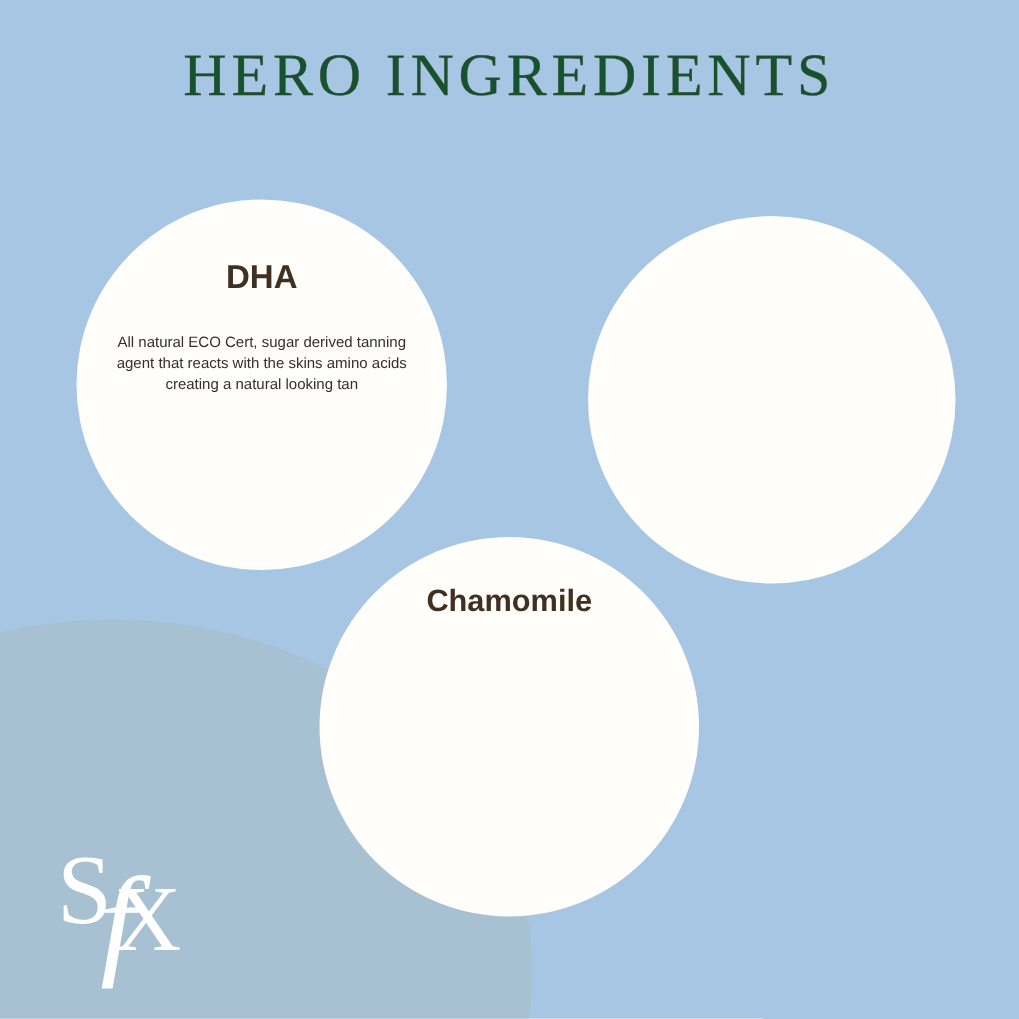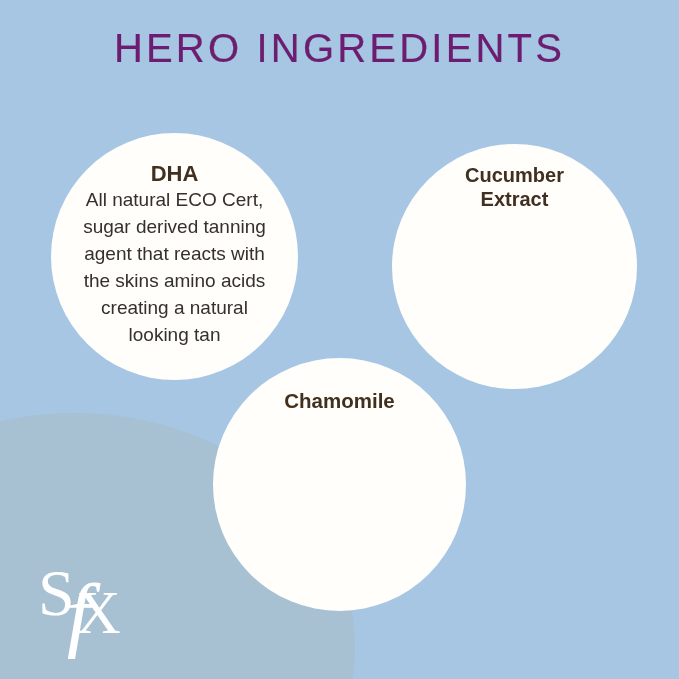--- a/index.html
+++ b/index.html
@@ -33,25 +33,25 @@
     filter: blur(0.4px);
   }
 
   
   .title {
     position: absolute;
     top: 26px;
     left: 0;
     width: 679px;
     text-align: center;
-    font-family: Liberation Sans, sans-serif;
+    font-family: Liberation Serif, serif;
     font-weight: 300;
     font-size: 40px;
     letter-spacing: 3.2px;
-    color: #701a75;
+    color: #14532d;
     -webkit-text-stroke: 0.2px #473a31;
     white-space: nowrap;
   }
 
   
   .circle {
     position: absolute;
     border-radius: 50%;
     background: #fffefb;
     box-sizing: border-box;
@@ -79,24 +79,25 @@
   
   #circle-dha {
     left: 51px;
     top: 133px;
     width: 247px;
     height: 247px;
     padding: 0 8px;
   }
   #circle-dha .c-title {
     font-size: 22px;
-    margin-top: 28px;
+    margin-top: 39px;
   }
   #circle-dha .c-body {
-    font-size: 19px;
+    font-size: 10px;
+    margin-top: 24px;
     width: 200px;
   }
 
   
   #circle-cucumber {
     left: 392px;
     top: 144px;
     width: 245px;
     height: 245px;
     padding: 0 6px;
@@ -151,22 +152,20 @@
   <div class="blob"></div>
 
   <div class="title">HERO INGREDIENTS</div>
 
   <div class="circle" id="circle-dha">
     <div class="c-title">DHA</div>
     <div class="c-body">All natural ECO Cert, sugar derived tanning agent that reacts with the skins amino acids creating a natural looking tan</div>
   </div>
 
   <div class="circle" id="circle-cucumber">
-    <div class="c-title">Cucumber
-Extract</div>
   </div>
 
   <div class="circle" id="circle-chamomile">
     <div class="c-title">Chamomile</div>
   </div>
 
   <div class="logo">
     <svg width="110" height="100" viewBox="0 0 110 100" aria-hidden="true">
       <text class="logo-text" x="2" y="56" font-size="66" font-style="normal">S</text>
       <text class="logo-text" x="30" y="86" font-size="88" font-style="italic">f</text>

